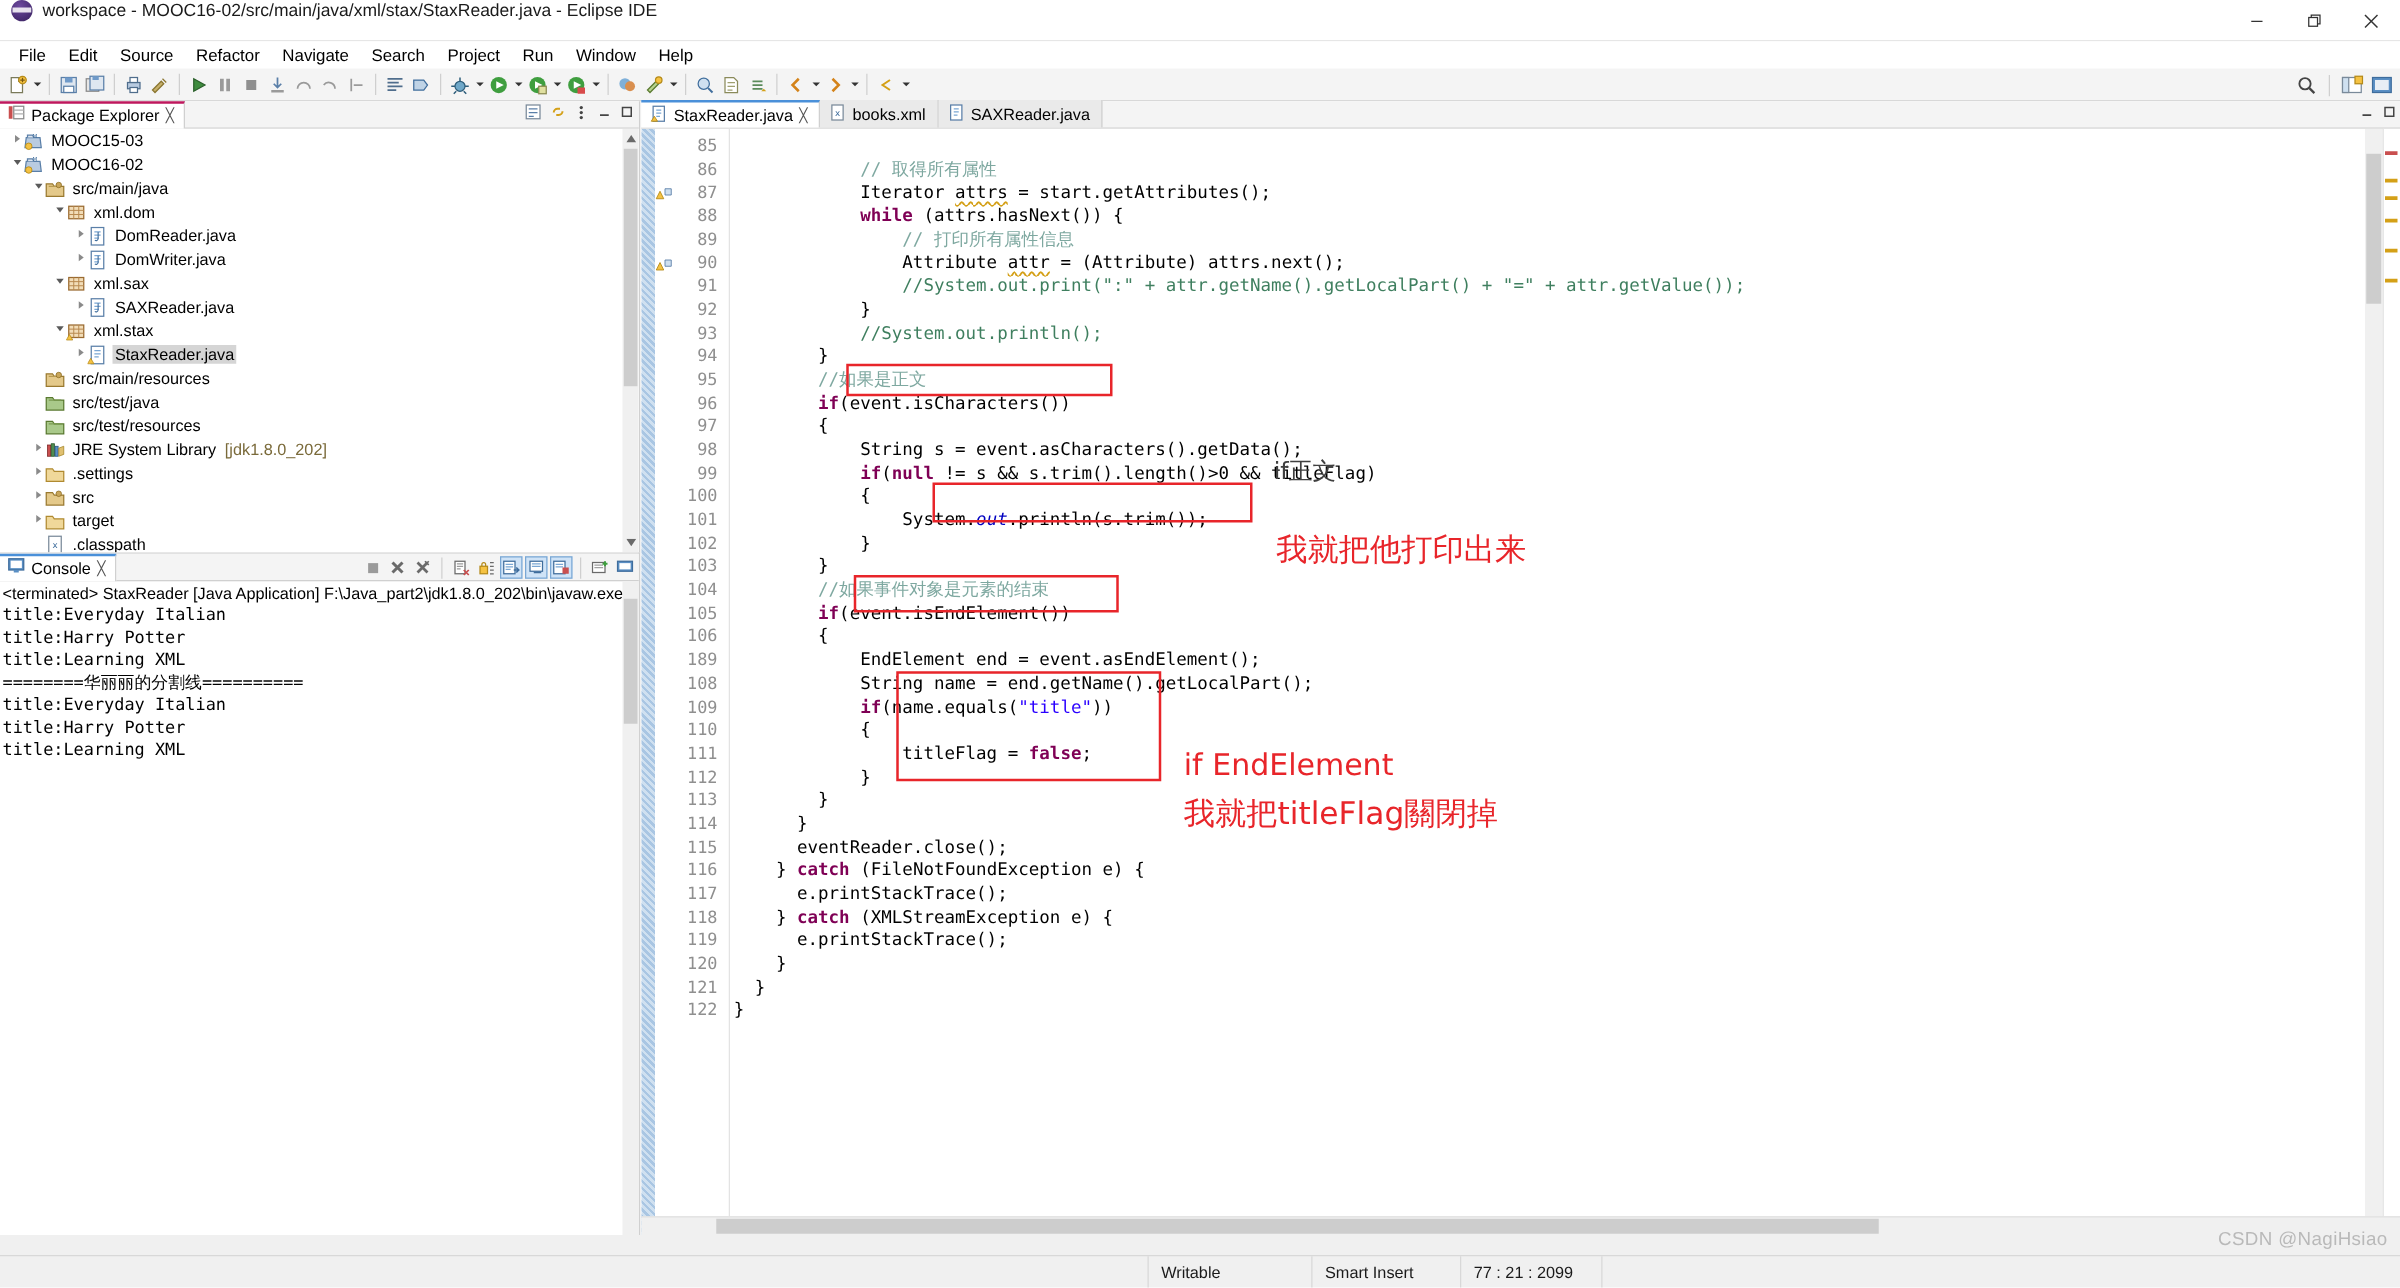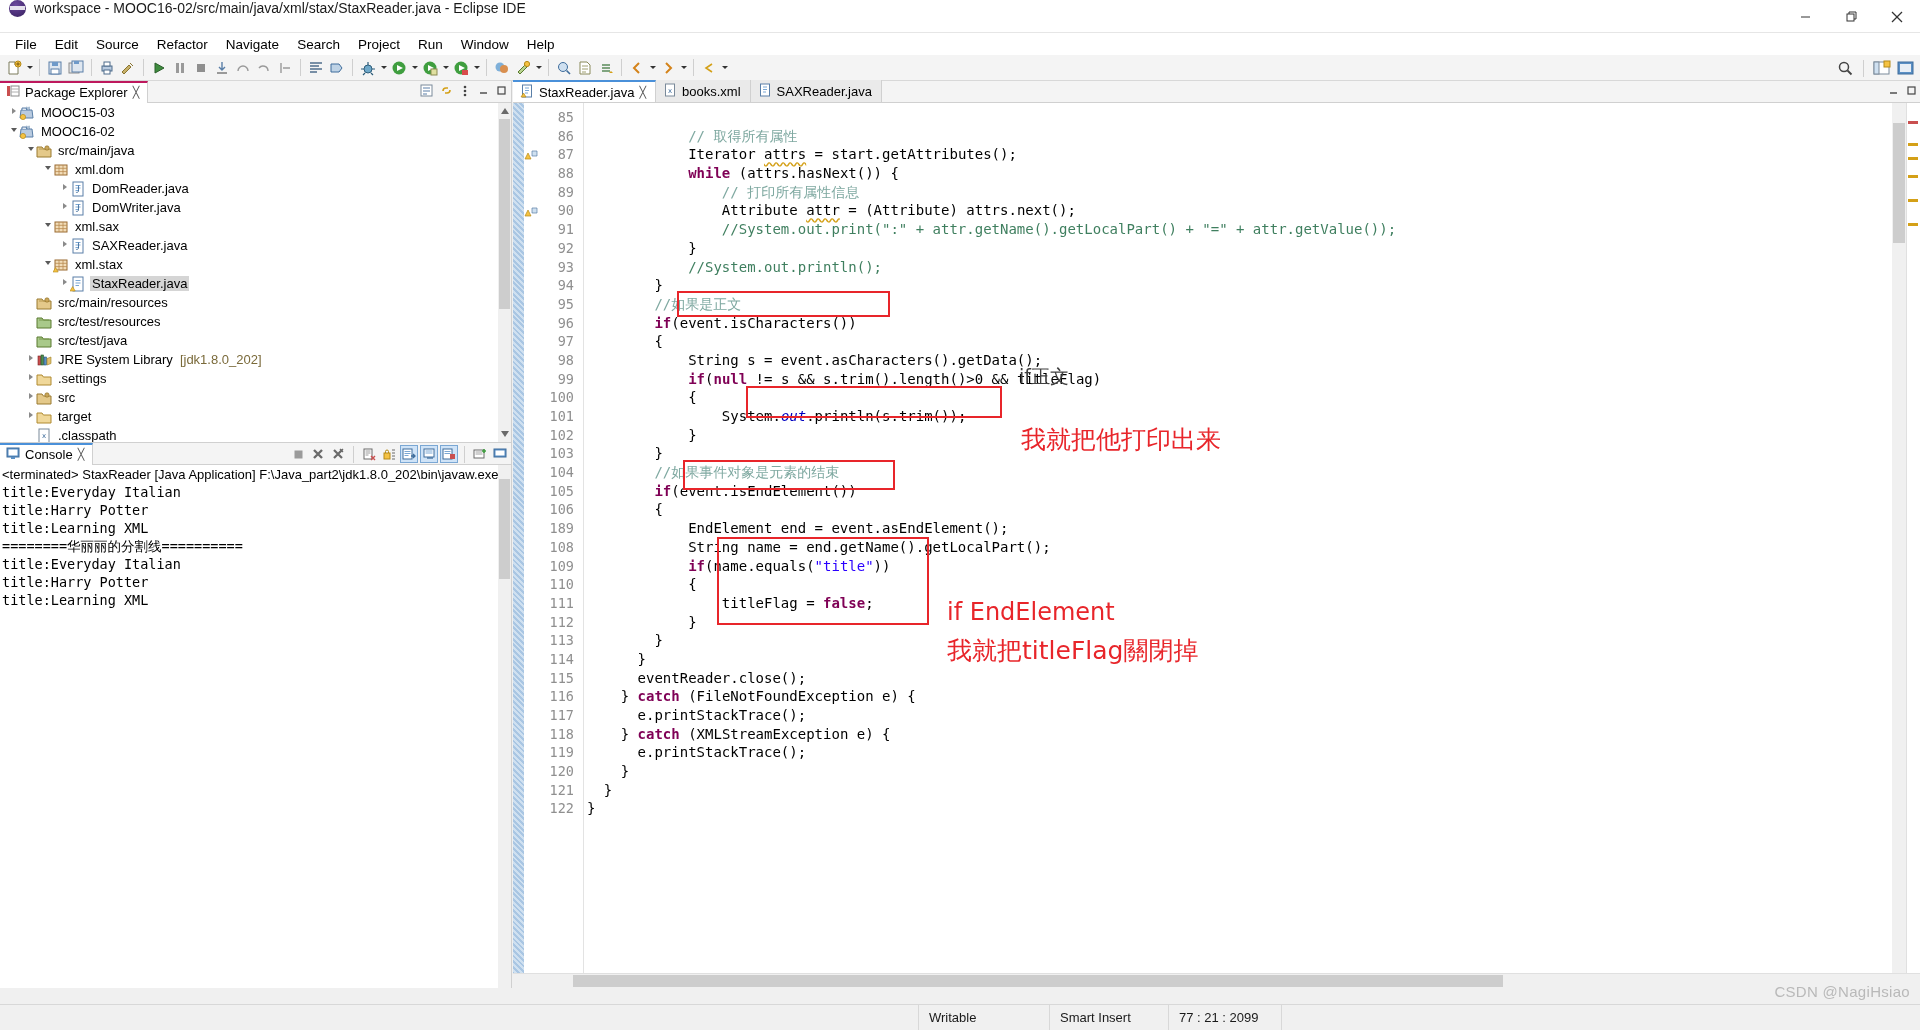--- a/index.html
+++ b/index.html
@@ -583,32 +583,32 @@
           </div>
           <div class="tree-row">
             <span style="display:inline-block;width:25px;flex:none;"></span>
             <span class="arrow"></span>
             <span class="tree-icon">
               <svg width="16" height="16" viewBox="0 0 16 16">
                 <path d="M1 4h5l1.4 2H15v8H1z" fill="#a9c98a" stroke="#5a7a30"></path>
                 <path d="M3 6h10" stroke="#7a9a50"></path>
               </svg>
             </span>
-            <span class="tree-label">src/test/resources</span>
+            <span class="tree-label">src/test/java</span>
           </div>
           <div class="tree-row">
             <span style="display:inline-block;width:25px;flex:none;"></span>
             <span class="arrow"></span>
             <span class="tree-icon">
               <svg width="16" height="16" viewBox="0 0 16 16">
                 <path d="M1 4h5l1.4 2H15v8H1z" fill="#a9c98a" stroke="#5a7a30"></path>
                 <path d="M3 6h10" stroke="#7a9a50"></path>
               </svg>
             </span>
-            <span class="tree-label">src/test/java</span>
+            <span class="tree-label">src/test/resources</span>
           </div>
           <div class="tree-row">
             <span style="display:inline-block;width:25px;flex:none;"></span>
             <span class="arrow right"></span>
             <span class="tree-icon">
               <svg width="16" height="16" viewBox="0 0 16 16">
                 <rect x="2" y="4" width="2.5" height="9" fill="#c94f4f" stroke="#7a2020" stroke-width=".6"></rect>
                 <rect x="5" y="3" width="2.5" height="10" fill="#4f8c4f" stroke="#205020" stroke-width=".6"></rect>
                 <rect x="8" y="5" width="2.5" height="8" fill="#5a8fc4" stroke="#20507a" stroke-width=".6"></rect>
                 <path d="M11 13l4-1.5V5l-4 1.5z" fill="#e0c070" stroke="#a08020" stroke-width=".6"></path>

